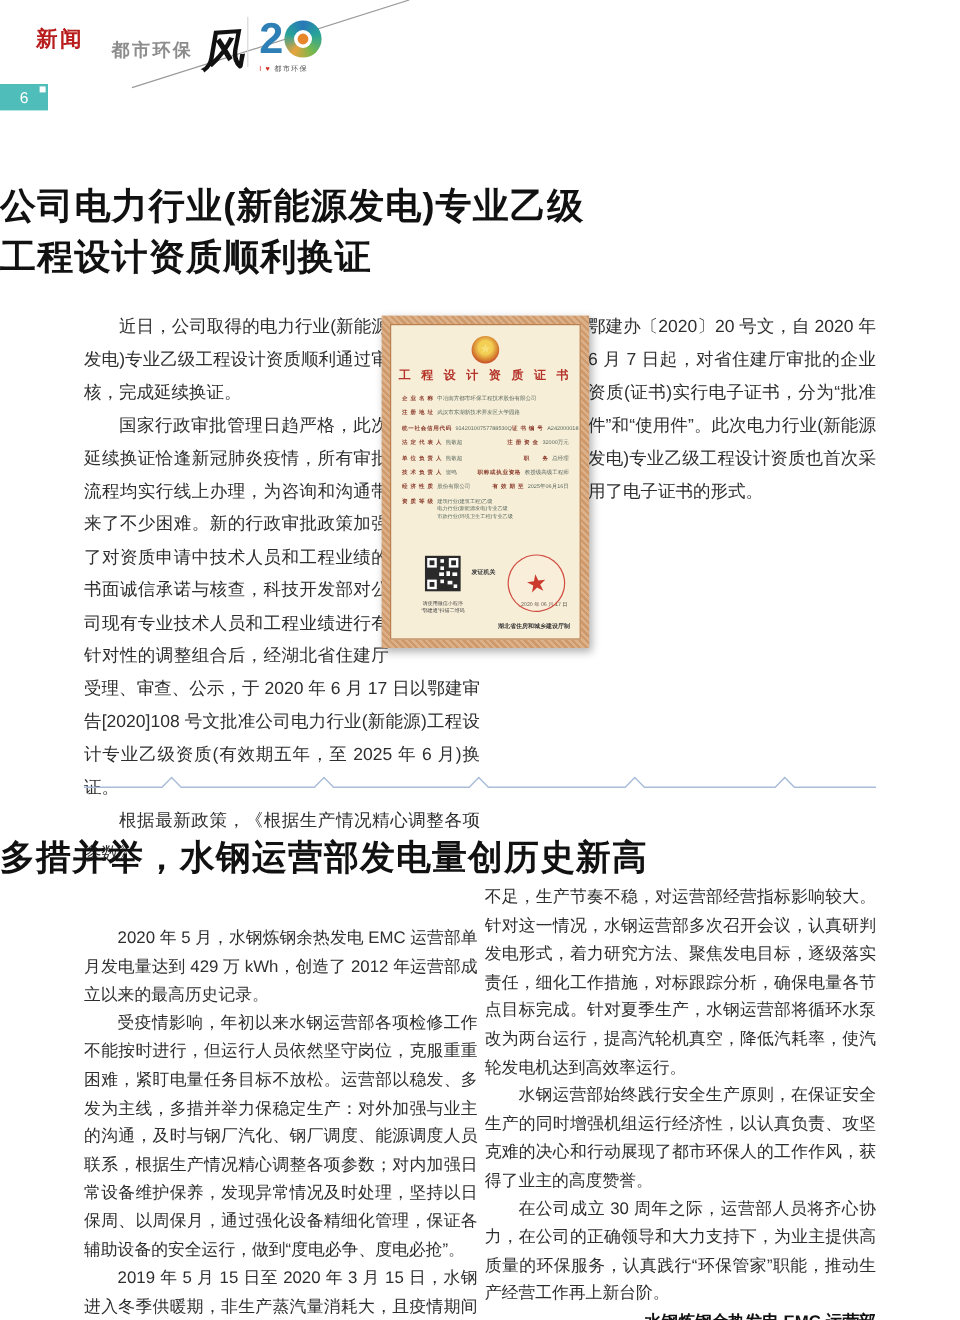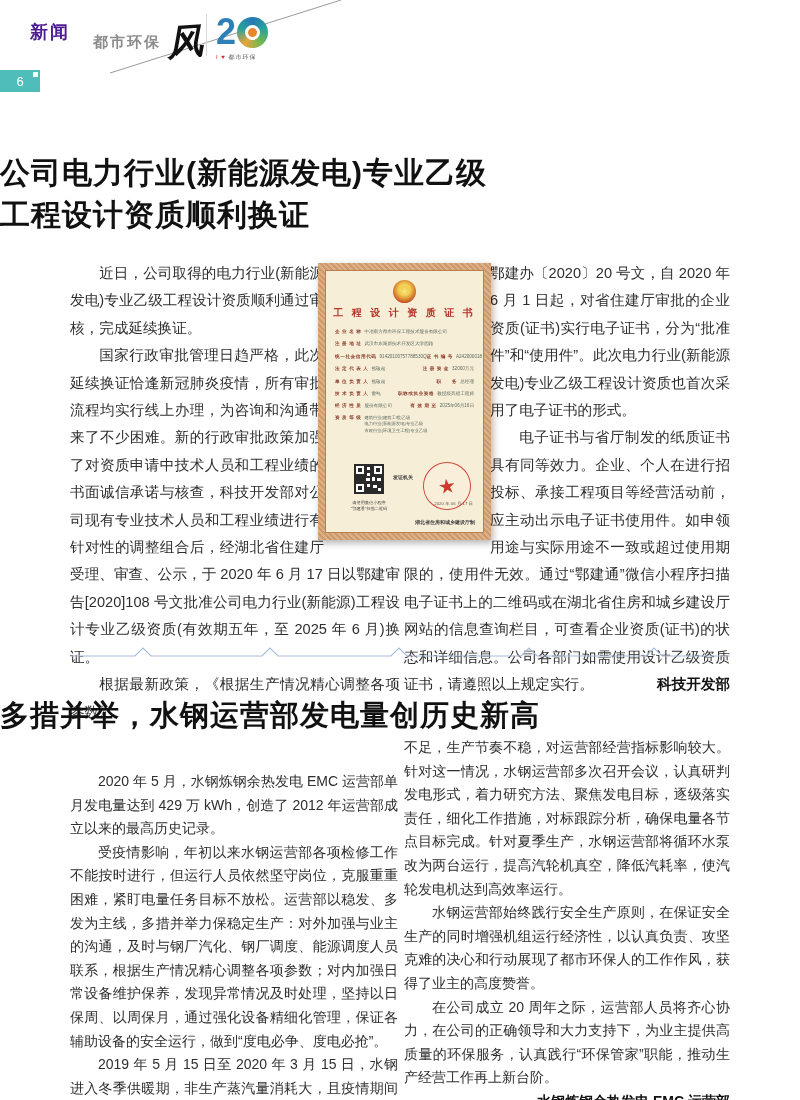--- a/index.html
+++ b/index.html
@@ -1,20 +1,20 @@
 <!DOCTYPE html>
 <html><head>
 <meta charset="utf-8">
 <style>
   * { margin:0; padding:0; box-sizing:border-box; }
   body { background:#888; font-family:"Liberation Sans","DejaVu Sans",sans-serif; }
   .page { position:relative; width:800px; height:1100px; background:#ffffff; margin:0 auto; overflow:hidden; color:#2b2b2b; }
 
   
-  .news-label { position:absolute; left:30px; top:20px; font-size:18px; font-weight:700; color:#4c1d95; letter-spacing:2px; }
+  .news-label { position:absolute; left:30px; top:20px; font-size:18px; font-weight:700; color:#b91c1c; letter-spacing:2px; }
   .diag-svg { position:absolute; left:105px; top:0; }
   .page-num-box { position:absolute; left:0; top:70px; width:40px; height:22px; background:#4fbdb9; color:#fff;
                   font-size:13px; display:flex; align-items:center; justify-content:center; }
   .page-num-box .sq { position:absolute; right:2px; top:2px; width:5px; height:5px; background:#fff; }
   .brand { position:absolute; left:93px; top:18px; display:flex; align-items:center; }
   .brand-name { color:#8c8c8c; font-size:15px; letter-spacing:2px; font-family:"Liberation Serif","DejaVu Serif",serif; font-weight:700; }
   .brand-glyph { color:#111; font-size:36px; font-weight:700; font-style:italic; margin-left:6px; font-family:"Liberation Serif","DejaVu Serif",serif; transform:rotate(-4deg); }
   .vdiv { position:absolute; left:206px; top:14px; width:1px; height:42px; background:#d8d8d8; }
   .anniv { position:absolute; left:216px; top:14px; width:80px; }
   .anniv-row { display:flex; align-items:center; }
@@ -52,21 +52,21 @@
 
   
   .certificate { position:absolute; left:248px; top:3px; width:173px; height:277px;
                  background:repeating-linear-gradient(45deg,#cf9a6b 0 2px,#dcb088 2px 4px);
                  padding:7px; box-shadow:2px 3px 7px rgba(0,0,0,.3); }
   .cert-inner { position:relative; width:100%; height:100%; background:#f7eed8; border:1px solid #b97f4e; overflow:hidden; }
   .emblem { width:23px; height:23px; border-radius:50%; margin:9px auto 3px;
             background:radial-gradient(circle at 50% 42%, #f3cf54 0 32%, #da8d34 55%, #c23a23 80%);
             display:flex; align-items:center; justify-content:center; }
   .emblem .star { color:#f7df7a; font-size:11px; line-height:11px; }
-  .cert-title { color:#b5342a; font-weight:800; font-size:10px; letter-spacing:3px; text-align:center; margin-bottom:6px;font-family:Liberation Serif, serif; }
+  .cert-title { color:#b5342a; font-weight:800; font-size:10px; letter-spacing:3px; text-align:center; margin-bottom:6px; }
   .cert-rows { padding:0 9px; }
   .cert-row { display:flex; align-items:baseline; font-size:4.6px; line-height:12.4px; white-space:nowrap; }
   .cl { color:#8a3b2b; font-weight:700; letter-spacing:.6px; }
   .cv { color:#5a6a5e; margin-left:3px; }
   .pair2 { margin-left:auto; display:flex; align-items:baseline; }
   .grade { display:flex; padding:0 9px; font-size:4.6px; line-height:6.6px; margin-top:2px; }
   .grade-lines { margin-left:3px; display:flex; flex-direction:column; color:#5a6a5e; font-size:4.3px; }
   .qr-wrap { position:absolute; left:12px; bottom:20px; width:62px; text-align:center; }
   .qr-caption { font-size:4.2px; line-height:5.8px; color:#4a4a4a; margin-top:2px; }
   .issue-label { position:absolute; right:70px; bottom:52px; font-size:5px; font-weight:700; color:#3a3a3a; }
@@ -116,22 +116,21 @@
   <div class="a1-body">
     <div class="col a1-left">
       <div class="cut-r"></div>
       <p class="ind">近日，公司取得的电力行业(新能源发电)专业乙级工程设计资质顺利通过审核，完成延续换证。</p>
       <p class="ind">国家行政审批管理日趋严格，此次延续换证恰逢新冠肺炎疫情，所有审批流程均实行线上办理，为咨询和沟通带来了不少困难。新的行政审批政策加强了对资质申请中技术人员和工程业绩的书面诚信承诺与核查，科技开发部对公司现有专业技术人员和工程业绩进行有针对性的调整组合后，经湖北省住建厅受理、审查、公示，于 2020 年 6 月 17 日以鄂建审告[2020]108 号文批准公司电力行业(新能源)工程设计专业乙级资质(有效期五年，至 2025 年 6 月)换证。</p>
       <p class="ind">根据最新政策，《根据生产情况精心调整各项参数》</p>
     </div>
 
     <div class="col a1-right">
       <div class="cut-l"></div>
-      <p>鄂建办〔2020〕20 号文，自 2020 年 6 月 1 日起，对省住建厅审批的企业资质(证书)实行电子证书，分为“批准件”和“使用件”。此次电力行业(新能源发电)专业乙级工程设计资质也首次采用了电子证书的形式。</p>
-      <p class="ind"><span>电子证书与省厅制发的纸质证书具有同等效力。企业、个人在进行招投标、承接工程项目等经营活动前，应主动出示电子证书使用件。如申领用途与实际用途不一致或超过使用期限的，使用件无效。通过“鄂建通”微信小程序扫描电子证书上的二维码或在湖北省住房和城乡建设厅网站的信息查询栏目，可查看企业资质(证书)的状态和详细信息。公司各部门如需使用设计乙级资质证书，请遵照以上规定实行。</span><span class="byline">科技开发部</span></p>
+      <p>鄂建办〔2020〕20 号文，自 2020 年 6 月 7 日起，对省住建厅审批的企业资质(证书)实行电子证书，分为“批准件”和“使用件”。此次电力行业(新能源发电)专业乙级工程设计资质也首次采用了电子证书的形式。</p>
     </div>
 
     <div class="certificate">
       <div class="cert-inner">
         <div class="emblem">
             <span class="star">★</span>
           </div>
         <div class="cert-title">工 程 设 计 资 质 证 书</div>
         <div class="cert-rows">
           <div class="cert-row">
@@ -234,17 +233,17 @@
 
   <div class="a2-body">
     <div class="col a2-left">
       <p class="ind">2020 年 5 月，水钢炼钢余热发电 EMC 运营部单月发电量达到 429 万 kWh，创造了 2012 年运营部成立以来的最高历史记录。</p>
       <p class="ind">受疫情影响，年初以来水钢运营部各项检修工作不能按时进行，但运行人员依然坚守岗位，克服重重困难，紧盯电量任务目标不放松。运营部以稳发、多发为主线，多措并举力保稳定生产：对外加强与业主的沟通，及时与钢厂汽化、钢厂调度、能源调度人员联系，根据生产情况精心调整各项参数；对内加强日常设备维护保养，发现异常情况及时处理，坚持以日保周、以周保月，通过强化设备精细化管理，保证各辅助设备的安全运行，做到“度电必争、度电必抢”。</p>
       <p class="ind">2019 年 5 月 15 日至 2020 年 3 月 15 日，水钢进入冬季供暖期，非生产蒸汽量消耗大，且疫情期间钢厂铁水</p>
     </div>
     <div class="col a2-right">
       <p>不足，生产节奏不稳，对运营部经营指标影响较大。针对这一情况，水钢运营部多次召开会议，认真研判发电形式，着力研究方法、聚焦发电目标，逐级落实责任，细化工作措施，对标跟踪分析，确保电量各节点目标完成。针对夏季生产，水钢运营部将循环水泵改为两台运行，提高汽轮机真空，降低汽耗率，使汽轮发电机达到高效率运行。</p>
       <p class="ind">水钢运营部始终践行安全生产原则，在保证安全生产的同时增强机组运行经济性，以认真负责、攻坚克难的决心和行动展现了都市环保人的工作作风，获得了业主的高度赞誉。</p>
-      <p class="ind"><span>在公司成立 20 周年之际，运营部人员将齐心协力，在公司的正确领导和大力支持下，为业主提供高质量的环保服务，认真践行“环保管家”职能，推动生产经营工作再上新台阶。</span><span class="byline">水钢炼钢余热发电 EMC 运营部</span></p>
+      <p class="ind"><span>在公司成立 30 周年之际，运营部人员将齐心协力，在公司的正确领导和大力支持下，为业主提供高质量的环保服务，认真践行“环保管家”职能，推动生产经营工作再上新台阶。</span><span class="byline">水钢炼钢余热发电 EMC 运营部</span></p>
     </div>
   </div>
 
 </div>
 
 </body></html>

